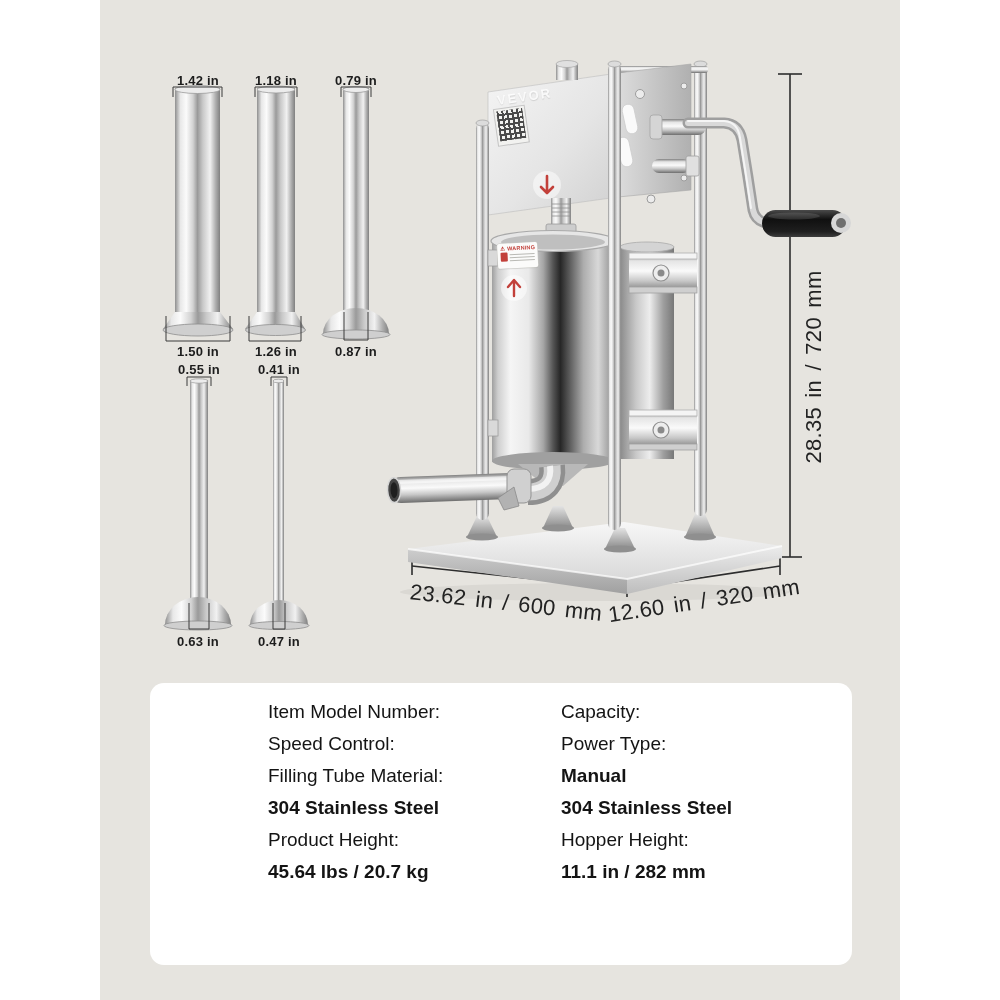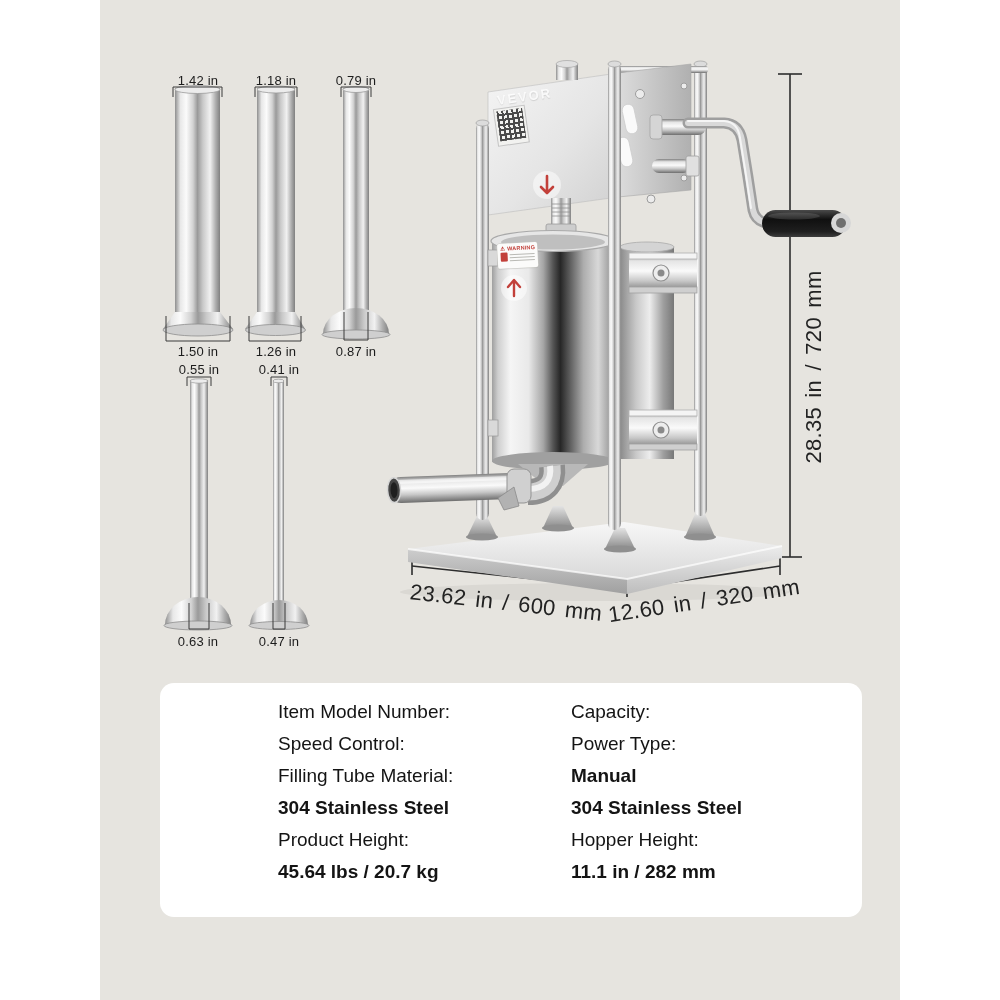--- a/index.html
+++ b/index.html
@@ -2,21 +2,21 @@
 <html><head>
 <meta charset="utf-8">
 <style>
   html,body{margin:0;padding:0;background:#ffffff;}
   #canvas{position:relative;width:1000px;height:1000px;background:#ffffff;overflow:hidden;
           font-family:"Liberation Sans", sans-serif;}
   .photo-area{position:absolute;left:100px;top:0;width:800px;height:1000px;background:#e6e4df;}
   .illustration{position:absolute;left:0;top:0;width:800px;height:1000px;}
 
   .overlay{position:absolute;white-space:nowrap;color:#1c1c1c;}
-  .tube-label{font-size:13px;font-weight:400;letter-spacing:.2px;transform:translate(-50%,-50%);}
+  .tube-label{font-size:13px;font-weight:700;letter-spacing:.2px;transform:translate(-50%,-50%);}
   .dim-label{font-size:22px;font-weight:400;letter-spacing:.3px;word-spacing:3px;color:#222;}
   .dim-h{transform:translate(-50%,-50%) rotate(-90deg);}
   .dim-w{transform:translate(-50%,-50%) rotate(6.5deg);}
   .dim-d{transform:translate(-50%,-50%) rotate(-8.5deg);}
 
   .brand-logo{font-size:13px;font-weight:700;letter-spacing:2px;color:rgba(255,255,255,.85);
               text-shadow:0 1px 1px rgba(0,0,0,.12);transform:rotate(-8deg);transform-origin:left top;}
   .qr{width:30px;height:36px;background-color:#f2f2f0;transform:rotate(-8deg);transform-origin:left top;
       background-image:
         repeating-linear-gradient(0deg,#4a4a4a 0 2px,transparent 2px 5px),
@@ -25,21 +25,21 @@
       box-shadow:0 0 0 1px rgba(120,120,120,.35);}
   .warning-label{width:40px;height:25px;background:#fbfbfa;border-radius:2px;transform:rotate(-3deg);
       transform-origin:left top;box-shadow:0 0 0 .5px #c9c9c4, 0 1px 1px rgba(0,0,0,.08);
       padding:2px 3px;box-sizing:border-box;}
   .warning-head{display:block;font-size:5.5px;font-weight:700;color:#c2403a;letter-spacing:.2px;line-height:6px;}
   .warning-body{display:flex;gap:2px;margin-top:1px;align-items:flex-start;}
   .warning-badge{width:7px;height:9px;background:#c2403a;border-radius:1px;flex:0 0 auto;}
   .warning-lines{flex:1;}
   .warning-lines i{display:block;height:1px;background:#b9b9b4;margin:2px 0;}
 
-  .spec-panel{position:absolute;left:60px;top:683px;width:702px;height:234px;background:#ffffff;border-radius:14px;}
+  .spec-panel{position:absolute;left:50px;top:683px;width:702px;height:282px;background:#ffffff;border-radius:14px;}
   .spec-col{position:absolute;top:13px;line-height:32px;font-size:19px;color:#141414;white-space:nowrap;}
   .spec-col-left{left:118px;}
   .spec-col-right{left:403px;margin-left:8px;}
   .spec-label{font-weight:400;}
   .spec-value{font-weight:700;}
 </style>
 </head>
 <body>
 
 <div id="canvas">

